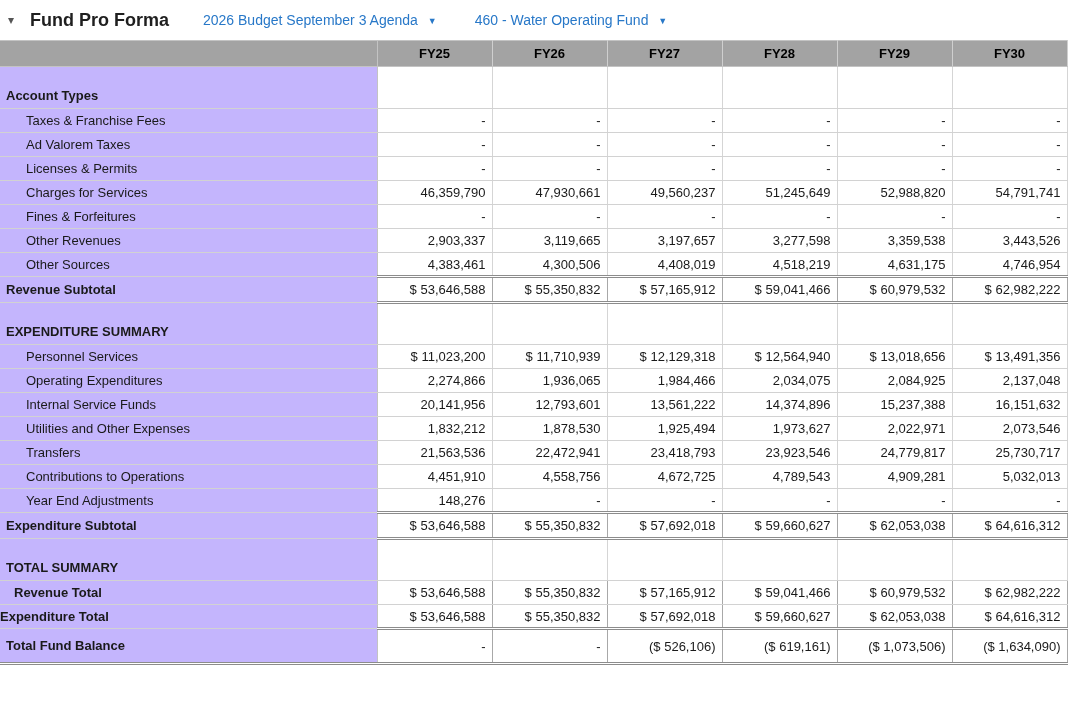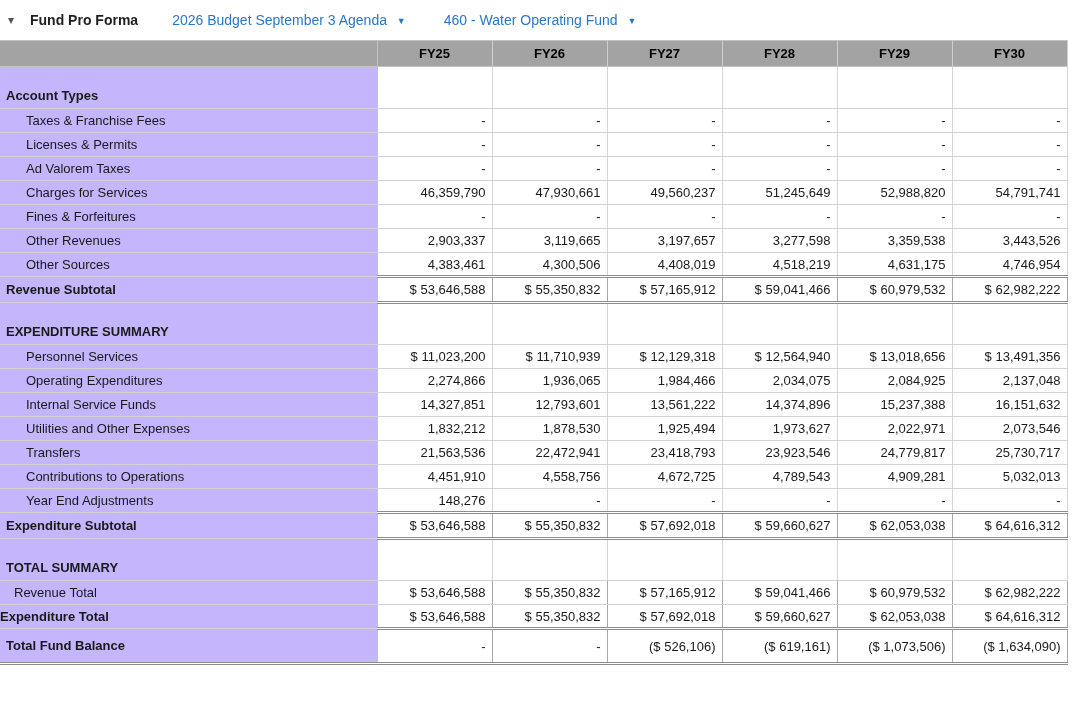--- a/index.html
+++ b/index.html
@@ -2,21 +2,21 @@
 <html><head>
 <meta charset="utf-8">
 <style>
   * { margin: 0; padding: 0; box-sizing: border-box; }
   html,body { background:#ffffff; width:1072px; font-family:"Liberation Sans","DejaVu Sans",sans-serif; color:#1a1a1a; }
   .page { width:1072px; height:721px; overflow:hidden; background:#fff; }
 
   
   .topbar { display:flex; align-items:center; height:40px; padding-left:8px; }
   .collapse-icon { width:22px; color:#555; font-size:12px; cursor:pointer; }
-  .title { font-weight:bold; font-size:14px; color:#1f1f1f; margin-right:34px; }
+  .title { font-weight:bold; font-size:18px; color:#1f1f1f; margin-right:34px; }
   .dd { color:#2878c8; font-size:14px; margin-right:38px; cursor:pointer; white-space:nowrap; }
   .dd .arrow { font-size:9px; margin-left:6px; color:#2878c8; display:inline-block; transform:translateY(-1px); }
 
   
   table.proforma { border-collapse:collapse; table-layout:fixed; width:1067px; }
   col.c-label { width:377px; }
   col.c-data  { width:115px; }
 
   th, td { font-size:13px; overflow:hidden; white-space:nowrap; }
 
@@ -46,21 +46,21 @@
   tr.r-section td.lbl { font-weight:bold; vertical-align:bottom; padding-bottom:5px; }
 
   tr.r-subtotal td { height:26px; }
   tr.r-subtotal td.lbl { font-weight:bold; }
   tr.r-subtotal td.val {
     border-top:3px double #8c8c8c; border-bottom:3px double #8c8c8c;
     border-right:1px solid #a8a8a8;
   }
 
   tr.r-total td { height:24px; }
-  tr.r-total td.lbl { font-weight:normal; padding-left:14px; }
+  tr.r-total td.lbl { font-weight:bold; padding-left:14px; }
   tr.r-total td.val { border-right:1px solid #a8a8a8; border-top:1px solid #9c9c9c; }
   tr.r-total_end td { height:24px; }
   tr.r-total_end td.lbl { font-weight:bold; padding-left:0; }
   tr.r-total_end td.val { border-right:1px solid #a8a8a8; border-top:1px solid #9c9c9c; border-bottom:3px double #8c8c8c; }
 
   tr.r-grand td { height:35px; }
   tr.r-grand td.lbl { font-weight:bold; border-bottom:3px double #8c8c8c; }
   tr.r-grand td.val { border-right:1px solid #a8a8a8; border-bottom:3px double #8c8c8c; }
 </style>
 </head>
@@ -115,30 +115,30 @@
         <tr class="r-item">
           <td class="lbl">Taxes &amp; Franchise Fees</td>
           <td class="val">-</td>
           <td class="val">-</td>
           <td class="val">-</td>
           <td class="val">-</td>
           <td class="val">-</td>
           <td class="val">-</td>
         </tr>
         <tr class="r-item">
+          <td class="lbl">Ad Valorem Taxes</td>
+          <td class="val">-</td>
+          <td class="val">-</td>
+          <td class="val">-</td>
+          <td class="val">-</td>
+          <td class="val">-</td>
+          <td class="val">-</td>
+        </tr>
+        <tr class="r-item">
           <td class="lbl">Licenses &amp; Permits</td>
-          <td class="val">-</td>
-          <td class="val">-</td>
-          <td class="val">-</td>
-          <td class="val">-</td>
-          <td class="val">-</td>
-          <td class="val">-</td>
-        </tr>
-        <tr class="r-item">
-          <td class="lbl">Ad Valorem Taxes</td>
           <td class="val">-</td>
           <td class="val">-</td>
           <td class="val">-</td>
           <td class="val">-</td>
           <td class="val">-</td>
           <td class="val">-</td>
         </tr>
         <tr class="r-item">
           <td class="lbl">Charges for Services</td>
           <td class="val">46,359,790</td>
@@ -206,21 +206,21 @@
           <td class="lbl">Operating Expenditures</td>
           <td class="val">2,274,866</td>
           <td class="val">1,936,065</td>
           <td class="val">1,984,466</td>
           <td class="val">2,034,075</td>
           <td class="val">2,084,925</td>
           <td class="val">2,137,048</td>
         </tr>
         <tr class="r-item">
           <td class="lbl">Internal Service Funds</td>
-          <td class="val">14,327,851</td>
+          <td class="val">20,141,956</td>
           <td class="val">12,793,601</td>
           <td class="val">13,561,222</td>
           <td class="val">14,374,896</td>
           <td class="val">15,237,388</td>
           <td class="val">16,151,632</td>
         </tr>
         <tr class="r-item">
           <td class="lbl">Utilities and Other Expenses</td>
           <td class="val">1,832,212</td>
           <td class="val">1,878,530</td>

